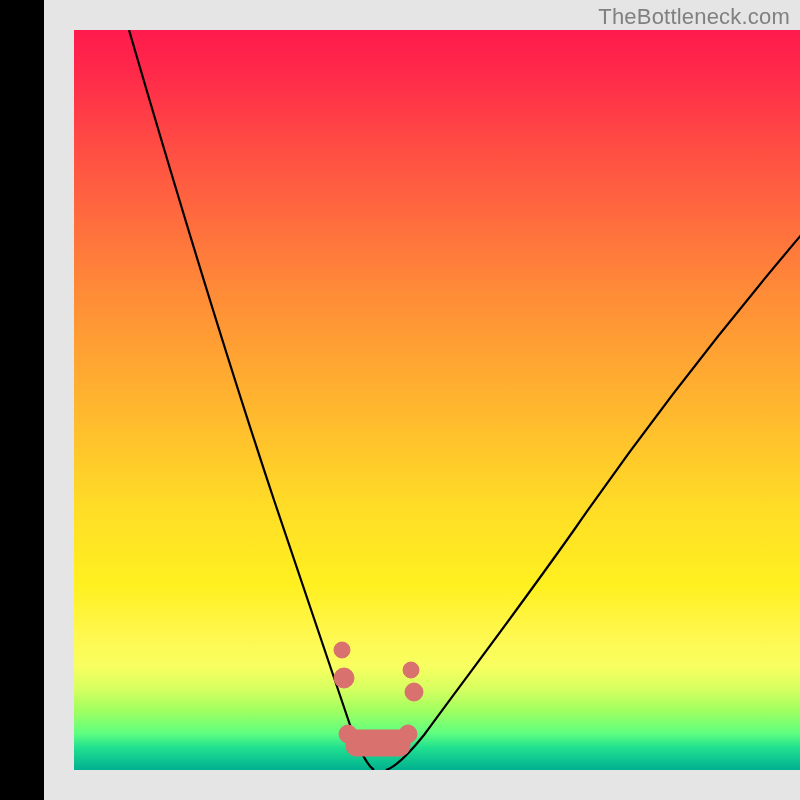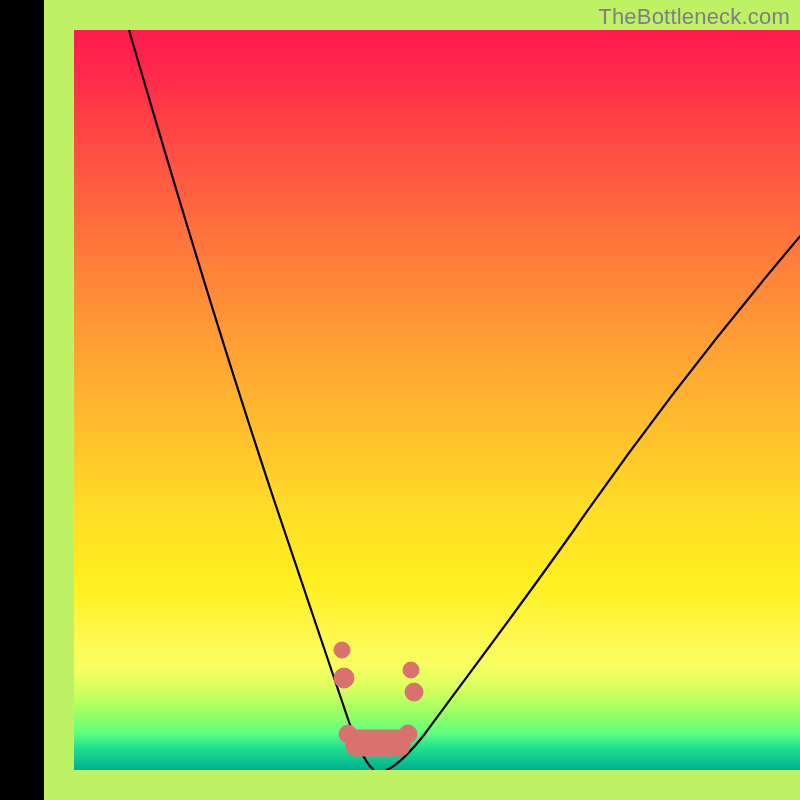--- a/index.html
+++ b/index.html
@@ -8,21 +8,21 @@
     width: 800px;
     height: 800px;
     background: #000;
     position: relative;
     overflow: hidden;
     font-family: Arial, Helvetica, sans-serif;
   }
   .frame {
     position: absolute;
     inset: 0;
-    background: #bef264;
+    background: #e5e5e5;
     margin-left: 44px;
   }
   .plot-area {
     position: absolute;
     left: 30px;
     top: 30px;
     width: 740px;
     height: 740px;
     background: linear-gradient(to bottom,
       #ff1a4d 0%,

